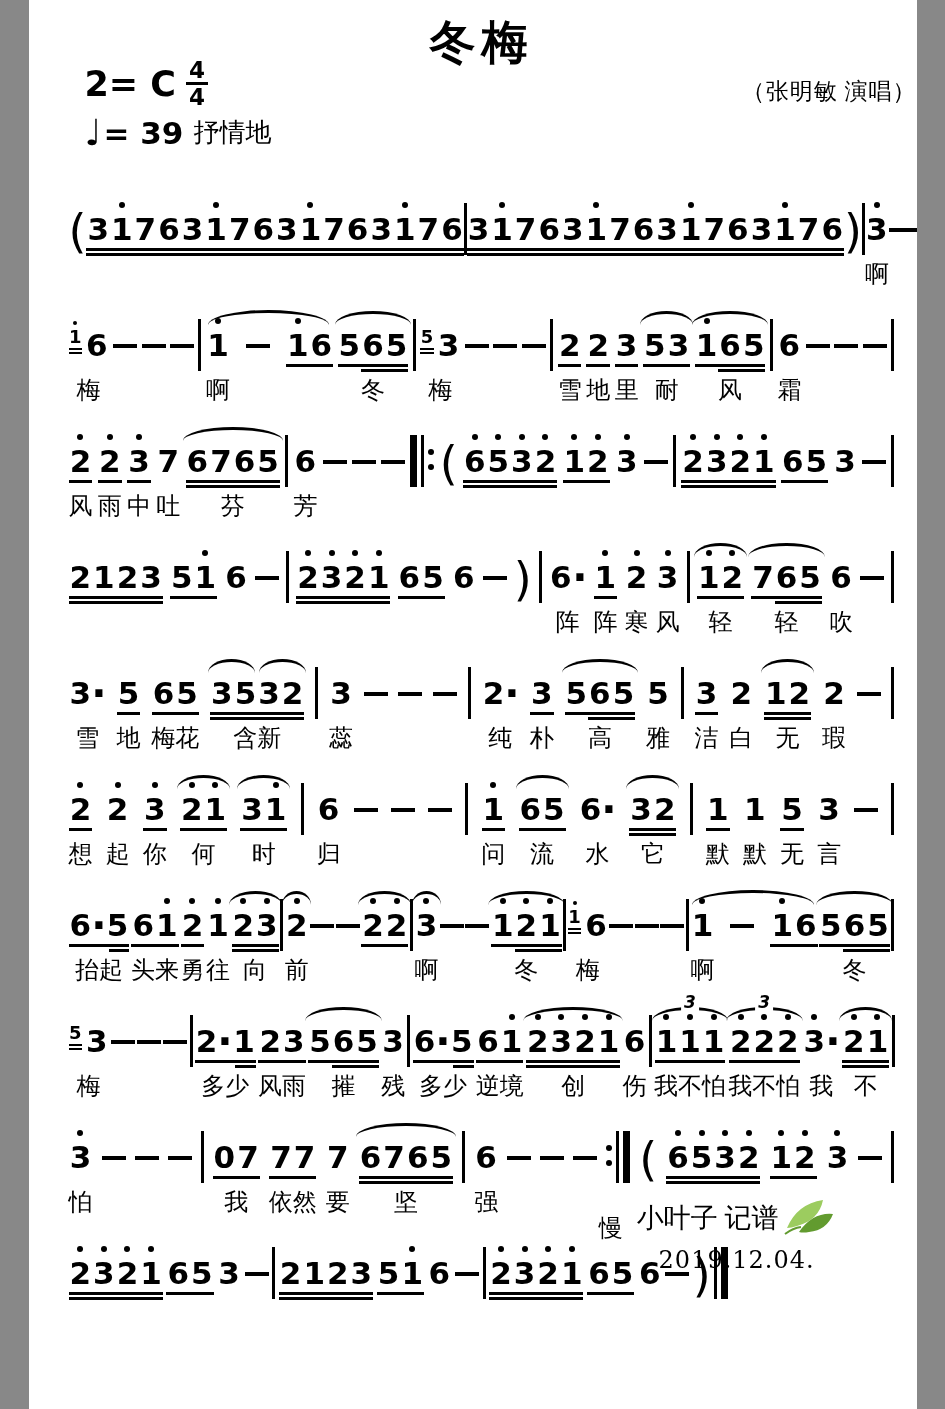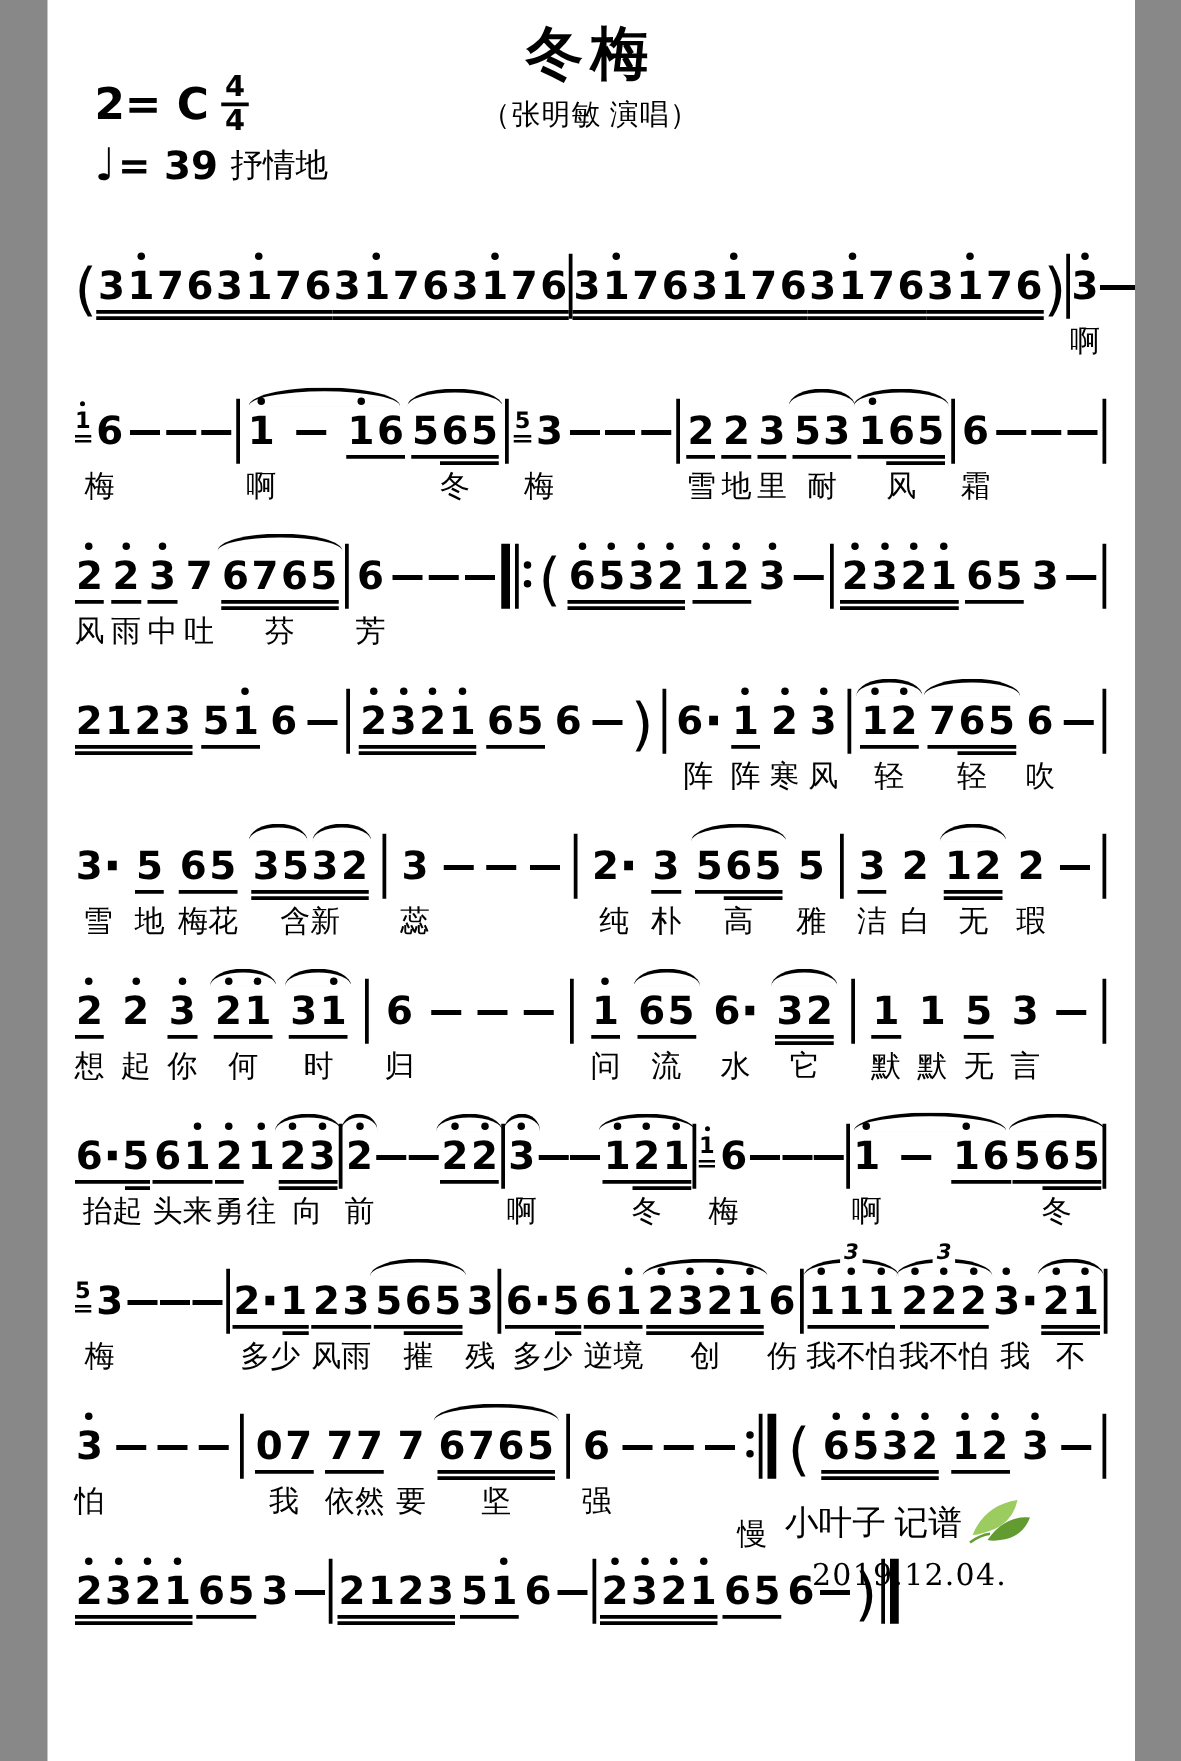--- a/index.html
+++ b/index.html
@@ -1,21 +1,21 @@
 <!DOCTYPE html>
 <html><head>
 <meta charset="utf-8">
 <style>
   html,body{margin:0;padding:0;background:#888;}
   .sheet{width:870px;height:1409px;background:#ffffff;color:#000;position:relative;overflow:hidden;
-         font-family:"DejaVu Sans","Liberation Sans",sans-serif;margin:0 auto;}
+         font-family:"DejaVu Sans","Liberation Sans",sans-serif;margin:0 auto;padding-left:18px;}
   
   .hdr{position:relative;height:180px;}
   .title{position:absolute;top:12px;left:0;right:0;text-align:center;font-size:46px;font-weight:bold;letter-spacing:6px;}
-  .subtitle{position:absolute;top:76px;left:0;right:0;text-align:center;font-size:23px;letter-spacing:1px;
+  .subtitle{position:absolute;top:76px;left:0;right:0;text-align:right;font-size:23px;letter-spacing:1px;
             font-family:"Liberation Serif","DejaVu Serif",serif;}
   .keysig{position:absolute;left:38px;top:58px;display:flex;align-items:center;font-size:35px;font-weight:bold;}
   .frac{display:inline-flex;flex-direction:column;margin-left:10px;font-size:23px;line-height:24px;text-align:center;}
   .frac .num{border-bottom:3px solid #000;padding:0 3px;}
   .tempo{position:absolute;left:38px;top:112px;display:flex;align-items:center;font-size:31px;font-weight:bold;}
   .qnote{font-size:36px;margin-right:2px;}
   .expr{font-size:26px;font-weight:normal;margin-left:10px;font-family:"Liberation Serif","DejaVu Serif",serif;}
   .credits{position:absolute;right:44px;top:72px;font-size:23px;text-align:right;line-height:39px;
            font-family:"Liberation Serif","DejaVu Serif",serif;}
   .credits .nm{margin-right:26px;}

